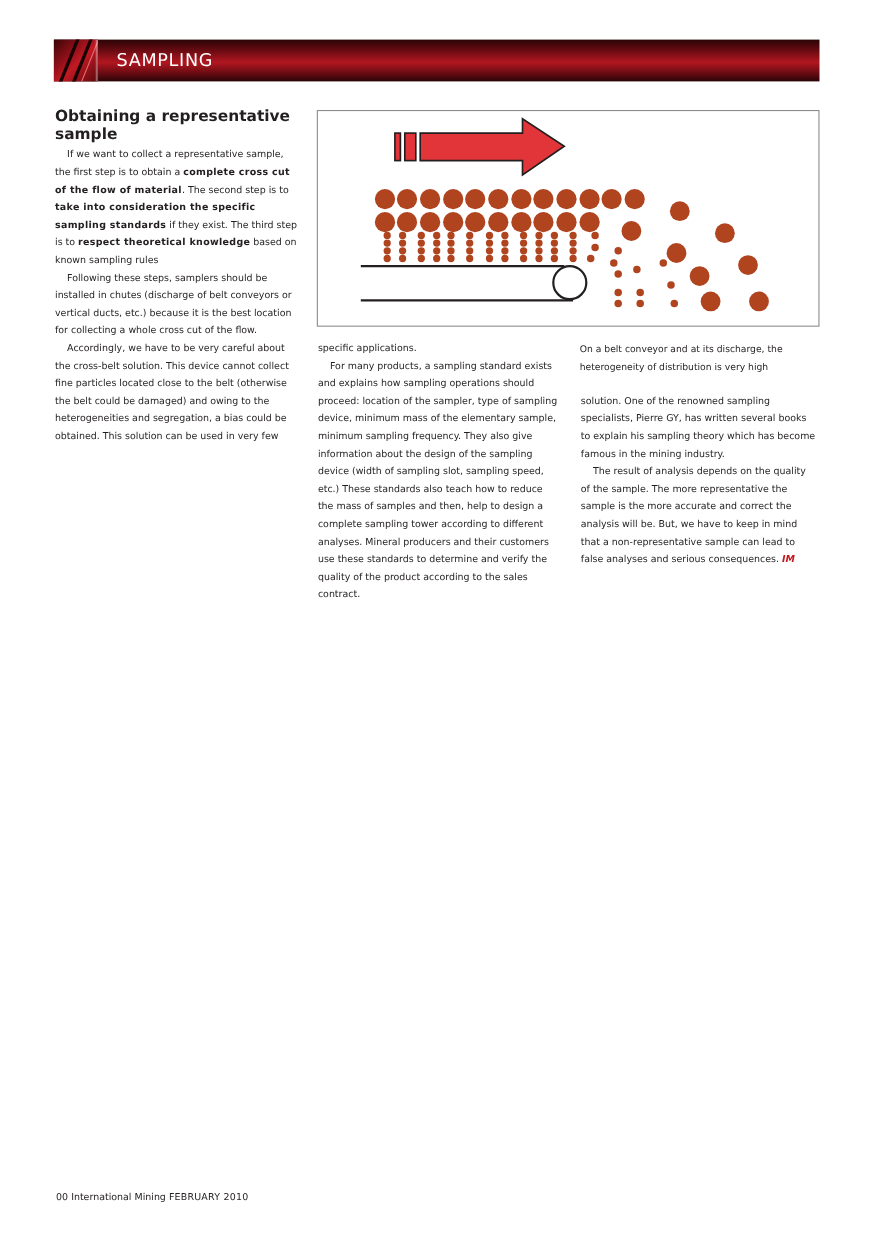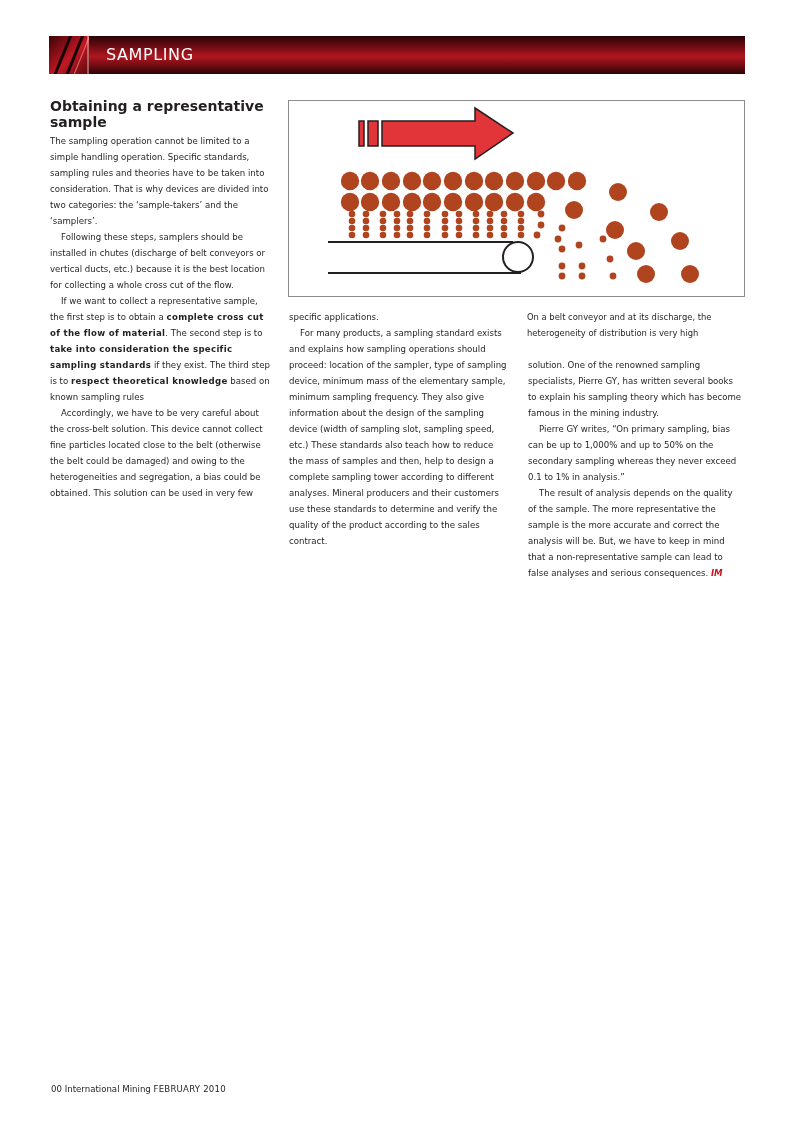--- a/index.html
+++ b/index.html
@@ -43,23 +43,22 @@
   <div class="slash s1"></div>
   <div class="slash s2"></div>
   <div class="slash s3"></div>
   <div class="edge"></div>
 </div>
 <div class="section-title">SAMPLING</div>
 
 <div class="headline">Obtaining a representative sample</div>
 
 <div class="col col1">
-  <p>The sampling operation cannot be limited to a simple handling operation. Specific standards, sampling rules and theories have to be taken into consideration. That is why devices are divided into two categories: the ‘sample-takers’ and the ‘samplers’.</p>
+  <p class="indent"><span>If we want to collect a representative sample, the first step is to obtain a </span><b>complete cross cut of the flow of material</b><span>. The second step is to </span><b>take into consideration the specific sampling standards</b><span> if they exist. The third step is to </span><b>respect theoretical knowledge</b><span> based on known sampling rules</span></p>
   <p class="indent">Following these steps, samplers should be installed in chutes (discharge of belt conveyors or vertical ducts, etc.) because it is the best location for collecting a whole cross cut of the flow.</p>
-  <p class="indent"><span>If we want to collect a representative sample, the first step is to obtain a </span><b>complete cross cut of the flow of material</b><span>. The second step is to </span><b>take into consideration the specific sampling standards</b><span> if they exist. The third step is to </span><b>respect theoretical knowledge</b><span> based on known sampling rules</span></p>
   <p class="indent">Accordingly, we have to be very careful about the cross-belt solution. This device cannot collect fine particles located close to the belt (otherwise the belt could be damaged) and owing to the heterogeneities and segregation, a bias could be obtained. This solution can be used in very few</p>
 </div>
 
 <div class="figure">
   <svg id="fig-svg" width="455" height="195" viewBox="288 100 455 195">
     <g id="arrow-group">
       <rect id="stub1" x="358" y="120" width="5" height="25" fill="#e2353a" stroke="#231f20" stroke-width="1.5"></rect>
       <rect id="stub2" x="367" y="120" width="10" height="25" fill="#e2353a" stroke="#231f20" stroke-width="1.5"></rect>
       <polygon id="arrow-body" points="381,120 474,120 474,107 512,132 474,158 474,145 381,145" fill="#e2353a" stroke="#231f20" stroke-width="1.5"></polygon>
     </g>
@@ -167,21 +166,20 @@
 
 <div class="caption">On a belt conveyor and at its discharge, the heterogeneity of distribution is very high</div>
 
 <div class="col col2">
   <p>specific applications.</p>
   <p class="indent">For many products, a sampling standard exists and explains how sampling operations should proceed: location of the sampler, type of sampling device, minimum mass of the elementary sample, minimum sampling frequency. They also give information about the design of the sampling device (width of sampling slot, sampling speed, etc.) These standards also teach how to reduce the mass of samples and then, help to design a complete sampling tower according to different analyses. Mineral producers and their customers use these standards to determine and verify the quality of the product according to the sales contract.</p>
 </div>
 
 <div class="col col3">
   <p>solution. One of the renowned sampling specialists, Pierre GY, has written several books to explain his sampling theory which has become famous in the mining industry.</p>
-  <p class="indent">Pierre GY writes, “On primary sampling, bias can be up to 1,000% and up to 50% on the secondary sampling whereas they never exceed 0.1 to 1% in analysis.”</p>
   <p class="indent"><span>The result of analysis depends on the quality of the sample. The more representative the sample is the more accurate and correct the analysis will be. But, we have to keep in mind that a non-representative sample can lead to false analyses and serious consequences. </span><span class="im-mark">IM</span></p>
 </div>
 
 <div class="footer">
   <span>00</span>
   <span class="pub">International Mining</span>
   <span class="month">FEBRUARY 2010</span>
 </div>
 
 </body></html>

